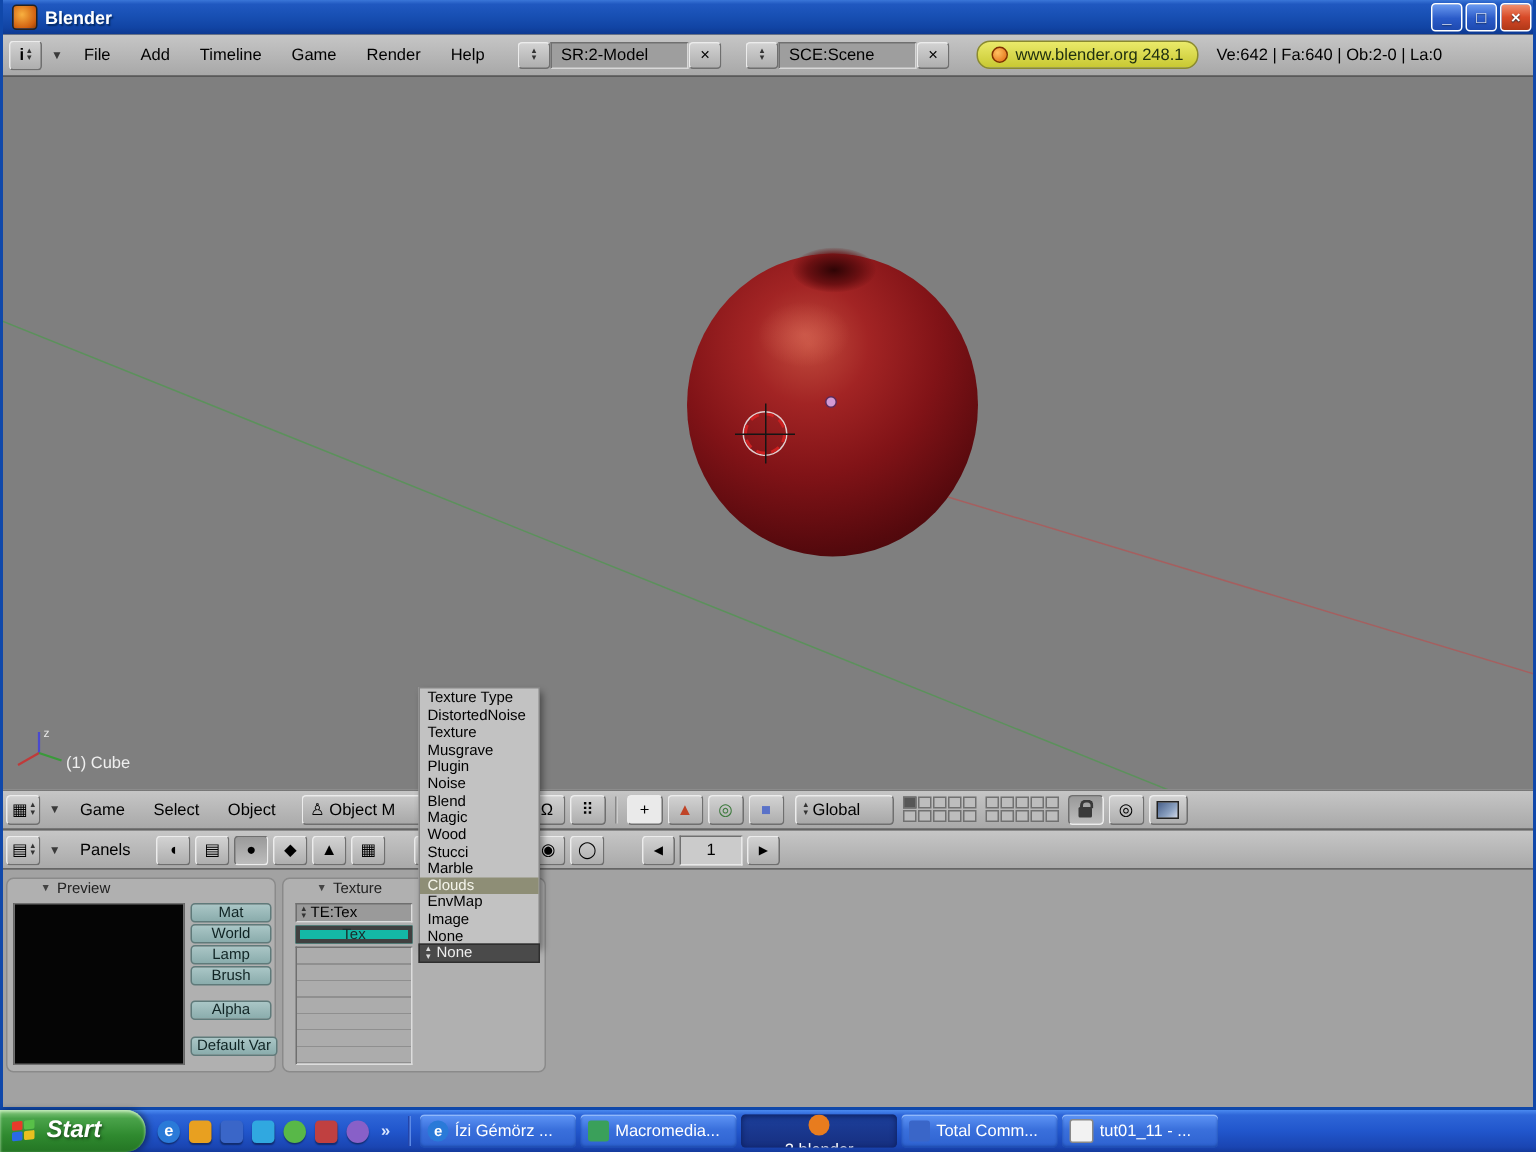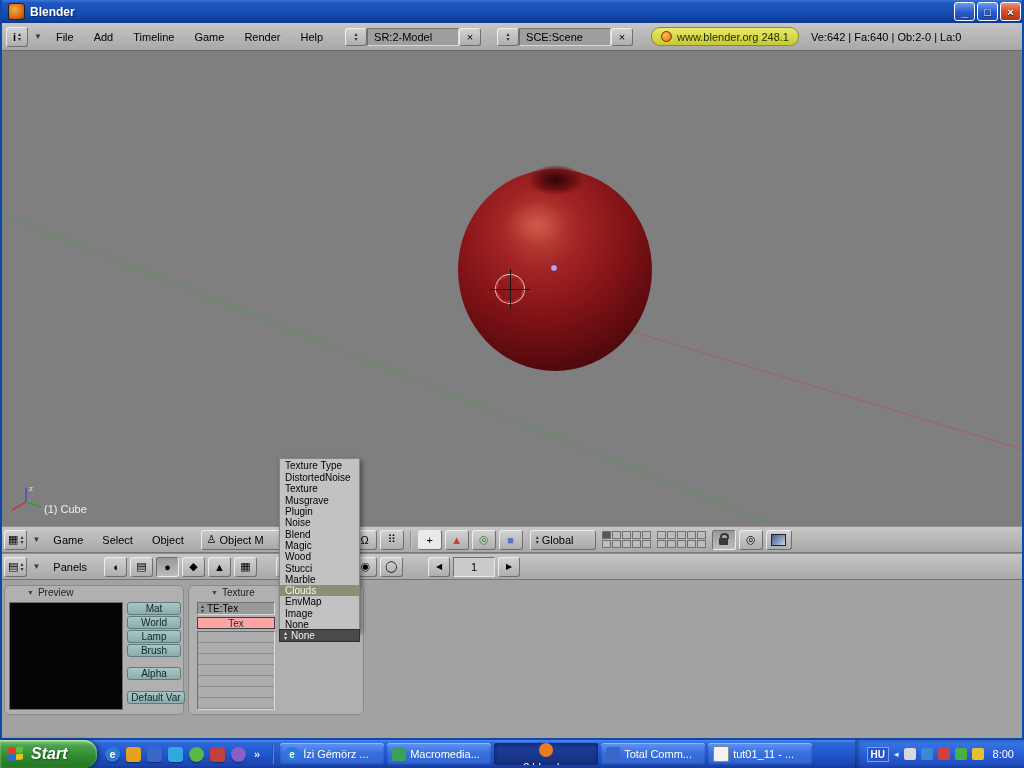--- a/index.html
+++ b/index.html
@@ -96,21 +96,21 @@
   .panel-hd .tri{font-size:7px;color:#444;}
   .preview-black{position:absolute;left:4px;top:16px;width:112px;height:106px;background:#050505;border:1px solid #6f6f6f;}
   .teal-btn{position:absolute;left:122px;width:54px;height:13px;box-sizing:border-box;border-radius:3px;
     display:flex;align-items:center;justify-content:center;font-size:10px;color:#102424;
     background:linear-gradient(180deg,#aac6c6,#8aacac);border:1px solid #5f7a7a;}
   .tex-field{position:absolute;left:8px;top:16px;width:78px;height:13px;box-sizing:border-box;
     display:flex;align-items:flex-end;gap:3px;font-size:10px;padding:0 3px;
     background:#9a9a9a;border:1px solid;border-color:#6f6f6f #dcdcdc #dcdcdc #6f6f6f;}
   .tex-tab{position:absolute;left:8px;top:31px;width:78px;height:12px;box-sizing:border-box;
     display:flex;align-items:center;justify-content:center;font-size:10px;color:#1a2a2a;
-    background:#fca5a5;border:1px solid #404040;}
+    background:#14b8a6;border:3px solid #404040;}
   .tex-list{position:absolute;left:8px;top:45px;width:78px;height:79px;box-sizing:border-box;
     border:1px solid;border-color:#6f6f6f #dcdcdc #dcdcdc #6f6f6f;
     background:repeating-linear-gradient(180deg,#acacac 0 10px,#8f8f8f 10px 11px);}
 
   
   .popup{position:absolute;left:279px;top:458px;width:81px;z-index:60;box-sizing:border-box;
     background:#c2c2c2;border:1px solid #858585;box-shadow:2px 3px 5px rgba(0,0,0,.45);font-size:10px;}
   .popup-title{height:13px;display:flex;align-items:center;padding:0 5px;font-weight:normal;}
   .popup-item{height:11.3px;display:flex;align-items:center;padding:0 5px;}
   .popup-item.hl{background:#8e8e76;color:#f4f4ea;}
@@ -480,25 +480,15 @@
       </div>
       <div class="task">
         <span class="ticon" style="background:#3a66c8;"></span>
         <span>Total Comm...</span>
       </div>
       <div class="task">
         <span class="ticon" style="background:#f2f2f2;border:1px solid #888;"></span>
         <span>tut01_11 - ...</span>
       </div>
     </div>
-    <div class="tray">
-      <span class="lang">HU</span>
-      <span class="tray-chev">◂</span>
-      <span class="tico" style="background:#d8d8d8;"></span>
-      <span class="tico" style="background:#3a8ad8;"></span>
-      <span class="tico" style="background:#d04040;"></span>
-      <span class="tico" style="background:#48b048;"></span>
-      <span class="tico" style="background:#e8c030;"></span>
-      <span class="clock">8:00</span>
-    </div>
   </div>
 
 </div>
 
 </body></html>

